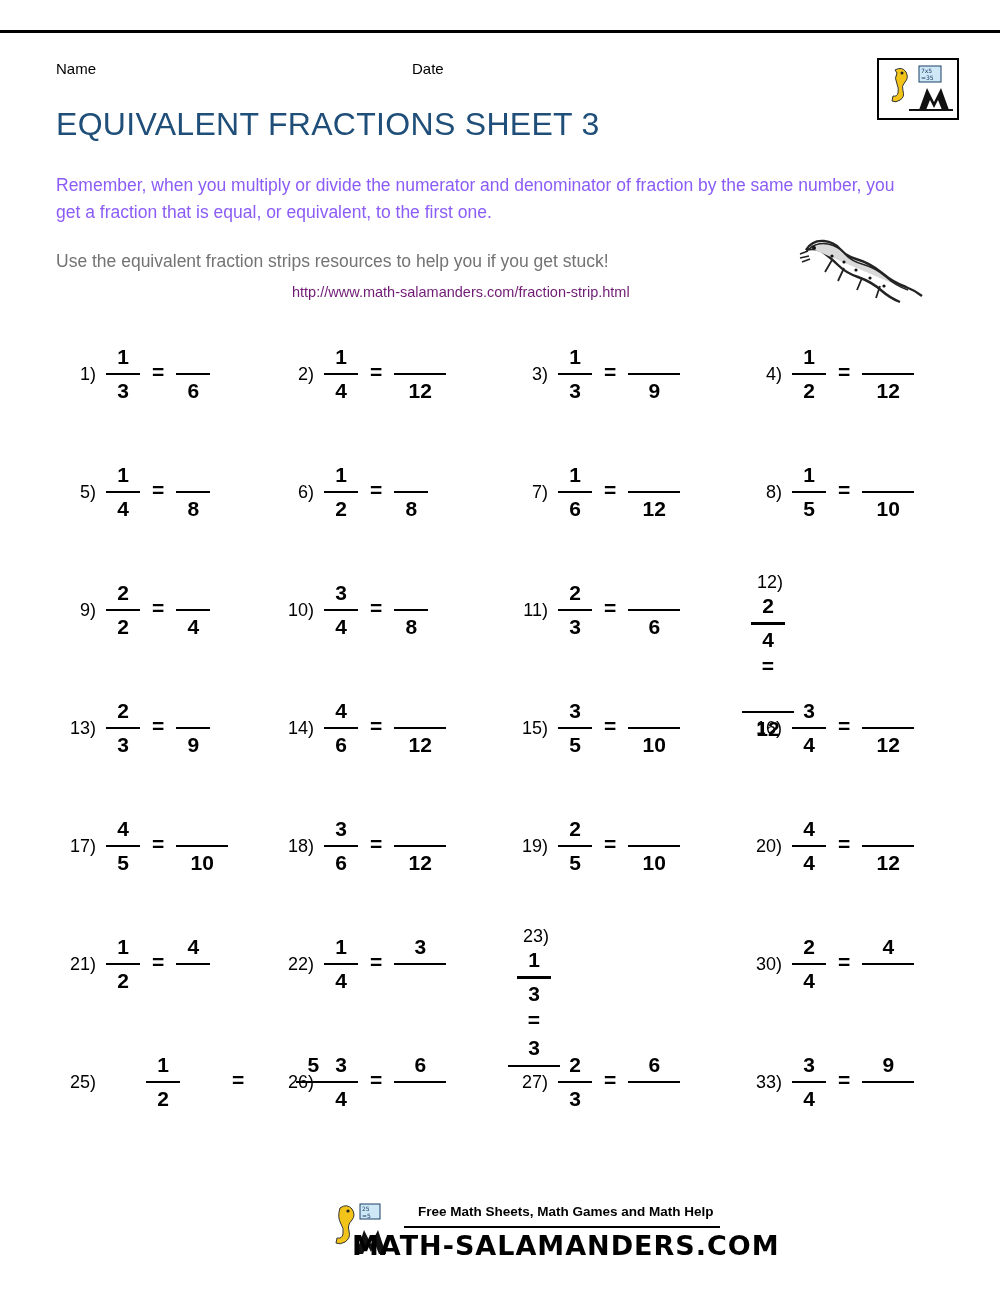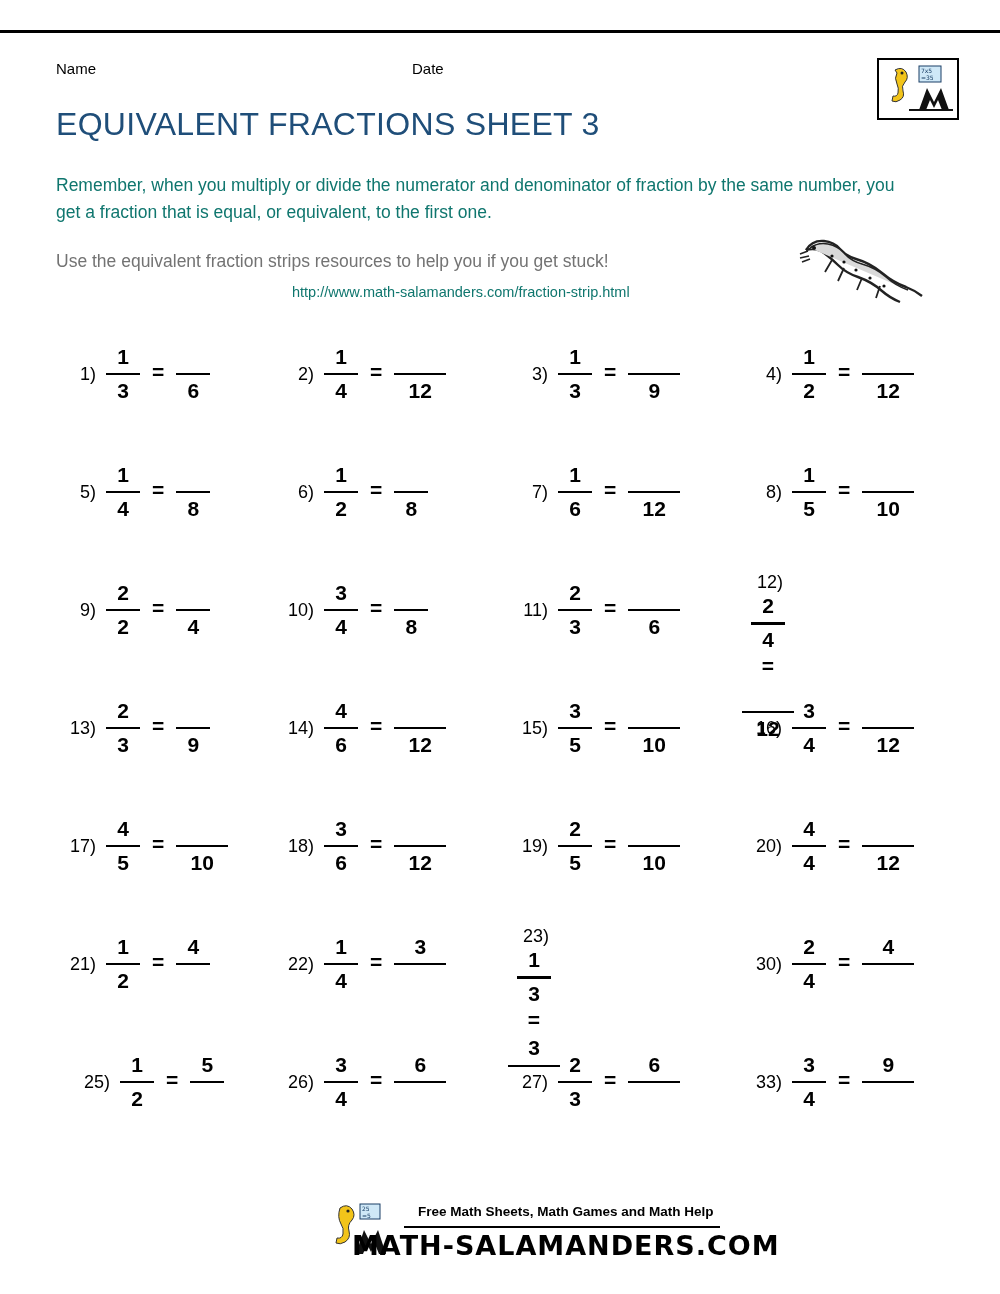--- a/index.html
+++ b/index.html
@@ -59,35 +59,35 @@
     color: #1f4e79;
     letter-spacing: 0.3px;
   }
   .remember {
     position: absolute;
     top: 172px;
     left: 56px;
     width: 860px;
     font-size: 17.5px;
     line-height: 1.55;
-    color: #0f766e;
+    color: #8b5cf6;
   }
   .use-strips {
     position: absolute;
     top: 251px;
     left: 56px;
     font-size: 17.5px;
     color: #737373;
   }
   .url {
     position: absolute;
     top: 284px;
     left: 292px;
     font-size: 14.5px;
-    color: #0f766e;
+    color: #701a75;
   }
   .lizard {
     position: absolute;
     top: 228px;
     left: 788px;
     width: 140px;
     height: 86px;
   }
 
   
@@ -579,21 +579,21 @@
           </div>
           <div class="eq">=</div>
           <div class="frac wide">
             <div class="num">4</div>
             <div class="bar"></div>
             <div class="den blank"></div>
           </div>
         </div>
       </div>
       <div class="prob-row">
-        <div class="prob" style="left: 14px;">
+        <div class="prob" style="left: 0px; gap: 40px;">
           <div class="pnum">25)</div>
           <div class="frac">
             <div class="num">1</div>
             <div class="bar"></div>
             <div class="den">2</div>
           </div>
           <div class="eq">=</div>
           <div class="frac">
             <div class="num">5</div>
             <div class="bar"></div>

